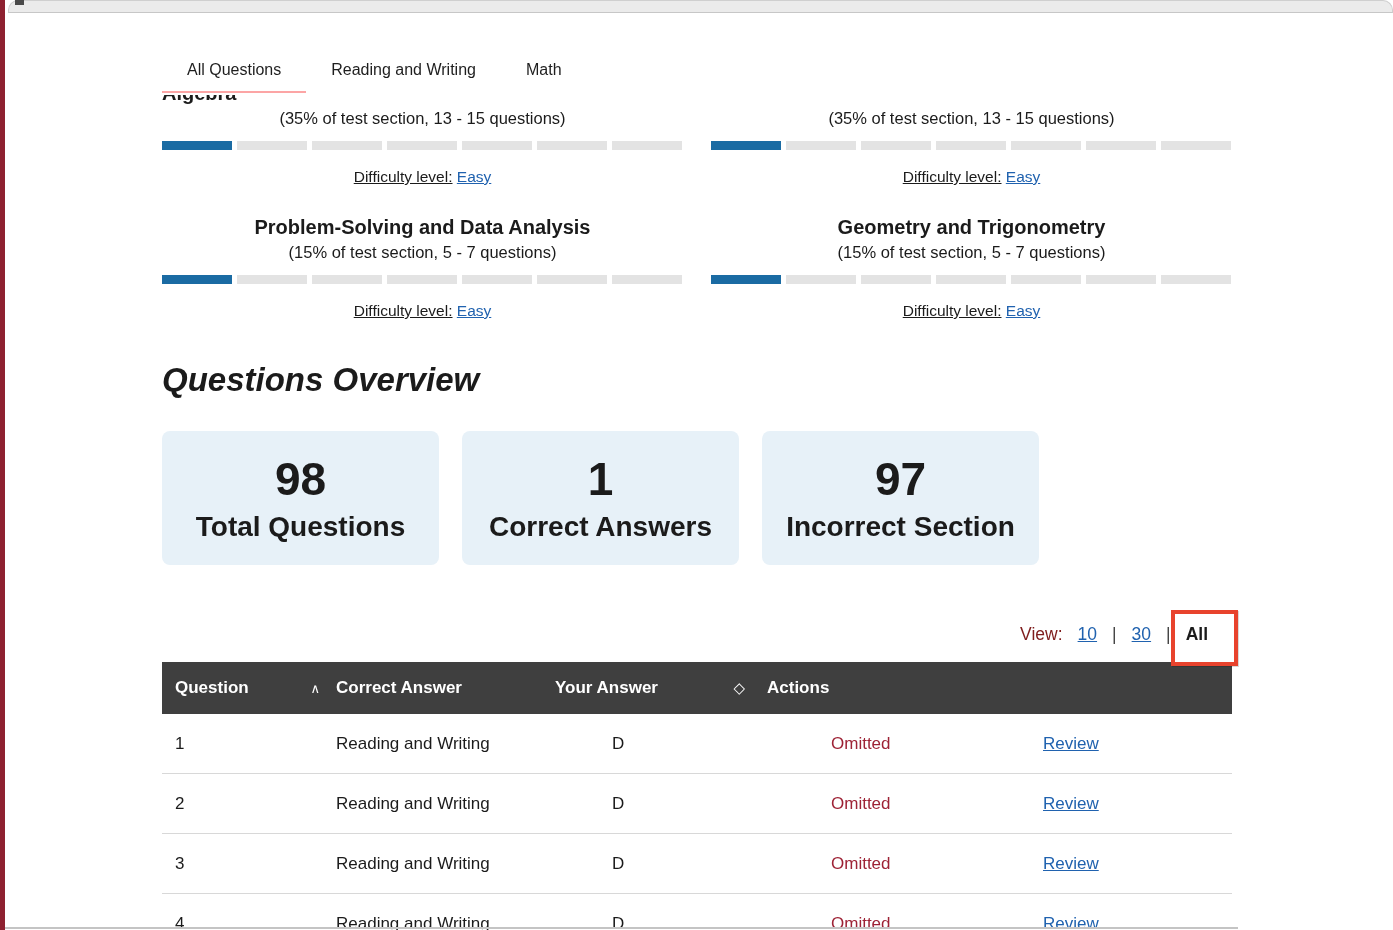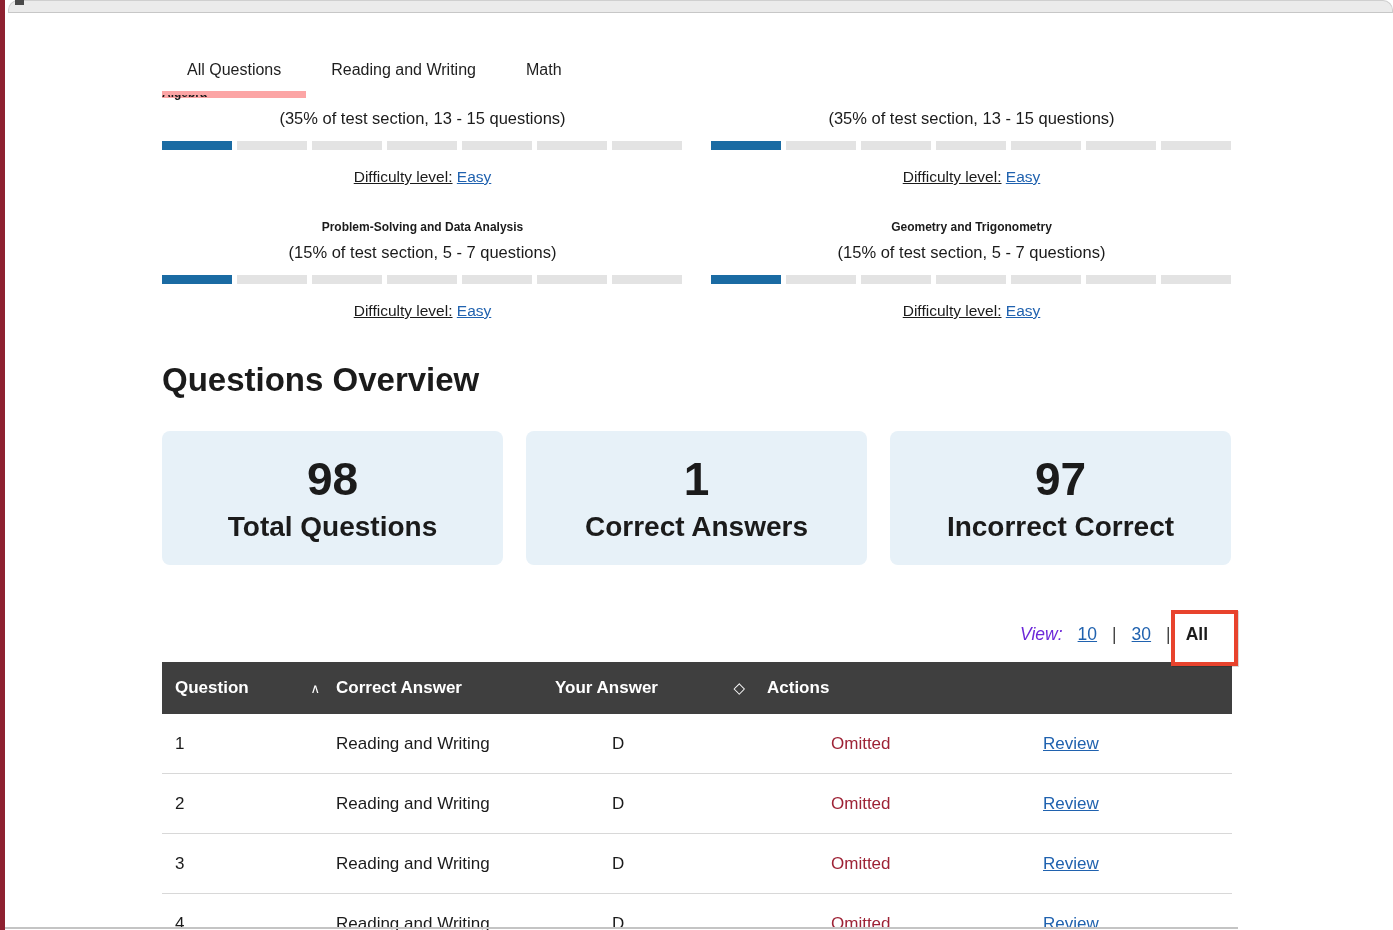--- a/index.html
+++ b/index.html
@@ -23,49 +23,49 @@
           border:1px solid #cfcfcf;border-bottom:1px solid #c7c7c7;border-radius:10px 10px 0 0;}
   .chrome-notch{position:absolute;top:0;left:15px;width:9px;height:5px;background:#4a4a4a;}
   .left-stripe{position:absolute;top:0;left:0;width:5px;height:930px;background:var(--stripe-red);z-index:5;}
   .bottom-line{position:absolute;top:927px;left:0;width:1238px;height:2px;background:#c4c4c4;z-index:4;}
 
   .content{position:absolute;left:162px;top:55px;width:1070px;}
 
   
   .tabs{display:flex;height:38px;align-items:flex-start;}
   .tab{padding:6px 25px 12px 25px;font-size:16px;color:#1e1e1e;cursor:pointer;border-bottom:3px solid transparent;}
-  .tab.active{border-bottom:7px solid #fca5a5;font-weight:400;}
+  .tab.active{border-bottom:2px solid #fca5a5;font-weight:400;}
 
   
   .skills{display:grid;grid-template-columns:521px 521px;column-gap:28px;row-gap:30px;margin-top:2px;text-align:center;}
-  .skill-title{font-size:12px;font-weight:700;line-height:22px;}
+  .skill-title{font-size:20px;font-weight:700;line-height:22px;}
   .skill-title.clipped{height:9px;overflow:hidden;display:flex;align-items:flex-end;}
   .skill-subtitle{font-size:16.5px;line-height:24px;margin-top:2px;}
   .segbar{display:flex;gap:5px;margin-top:11px;}
   .seg{width:70px;height:9px;background:var(--seg-gray);}
   .seg.fill{background:var(--accent-blue);}
   .difficulty{margin-top:18px;font-size:15.5px;}
   .difficulty .dlabel{text-decoration:underline;}
   .difficulty a{color:var(--link-blue);text-decoration:underline;cursor:pointer;}
 
   
-  .ov-title{margin:40px 0 0 0;font-size:33px;font-weight:700;line-height:40px;}
+  .ov-title{margin:40px 0 0 0;font-size:33px;font-weight:700;line-height:40px;font-style:italic;}
   .ov-sub{margin-top:12px;font-size:17px;}
 
   
   .cards{display:flex;gap:23px;margin-top:31px;}
-  .card{width:341px;height:134px;background:var(--card-bg);border-radius:8px;
+  .card{width:277px;height:134px;background:var(--card-bg);border-radius:8px;
         display:flex;flex-direction:column;align-items:center;justify-content:center;}
   .card .num{font-size:46px;font-weight:700;line-height:52px;}
   .card .lbl{font-size:28px;font-weight:700;margin-top:6px;}
 
   
   .viewrow{margin-top:54px;display:flex;justify-content:flex-end;align-items:center;gap:15px;
            font-size:17.5px;height:30px;padding-right:24px;}
-  .viewrow .vlabel{color:#6d28d9;font-style:italic;}
+  .viewrow .vlabel{color:#7f1d1d;}
   .viewrow a{color:var(--link-blue);text-decoration:underline;cursor:pointer;}
   .viewrow .sep{color:#444;}
   .all-wrap{position:relative;font-weight:700;cursor:pointer;}
   .annotation{position:absolute;left:-15px;top:-14px;width:59px;height:48px;
               border:4px solid var(--annotation-red);box-shadow:1px 1px 0 rgba(0,0,0,.15);}
 
   
   .qtable{margin-top:13px;width:1070px;}
   .thead{display:flex;background:var(--header-gray);color:#fff;height:52px;align-items:center;
          font-size:17px;font-weight:700;}
@@ -182,21 +182,21 @@
       <div class="card">
         <div class="num">98</div>
         <div class="lbl">Total Questions</div>
       </div>
       <div class="card">
         <div class="num">1</div>
         <div class="lbl">Correct Answers</div>
       </div>
       <div class="card">
         <div class="num">97</div>
-        <div class="lbl">Incorrect Correct</div>
+        <div class="lbl">Incorrect Section</div>
       </div>
     </div>
 
     <div class="viewrow">
       <span class="vlabel">View:</span>
       <a>10</a>
       <span class="sep">|</span>
       <a>30</a>
       <span class="sep">|</span>
       <span class="all-wrap">

